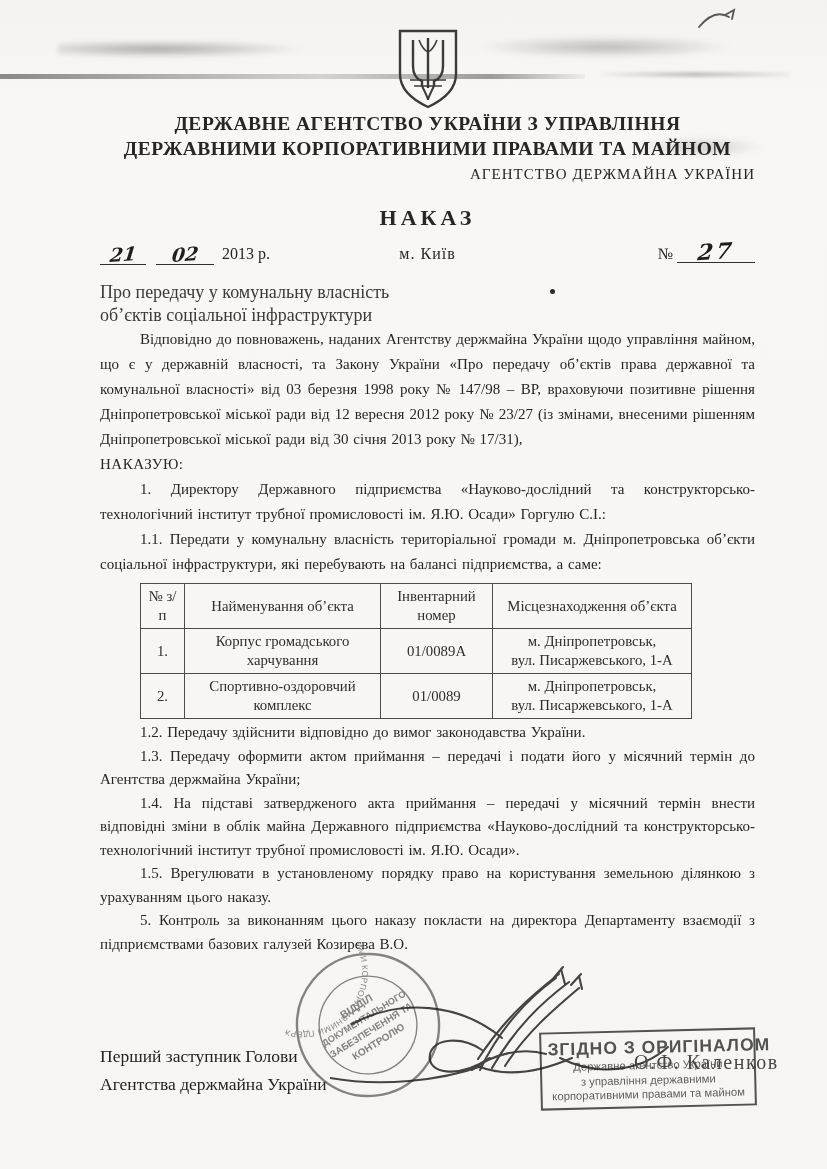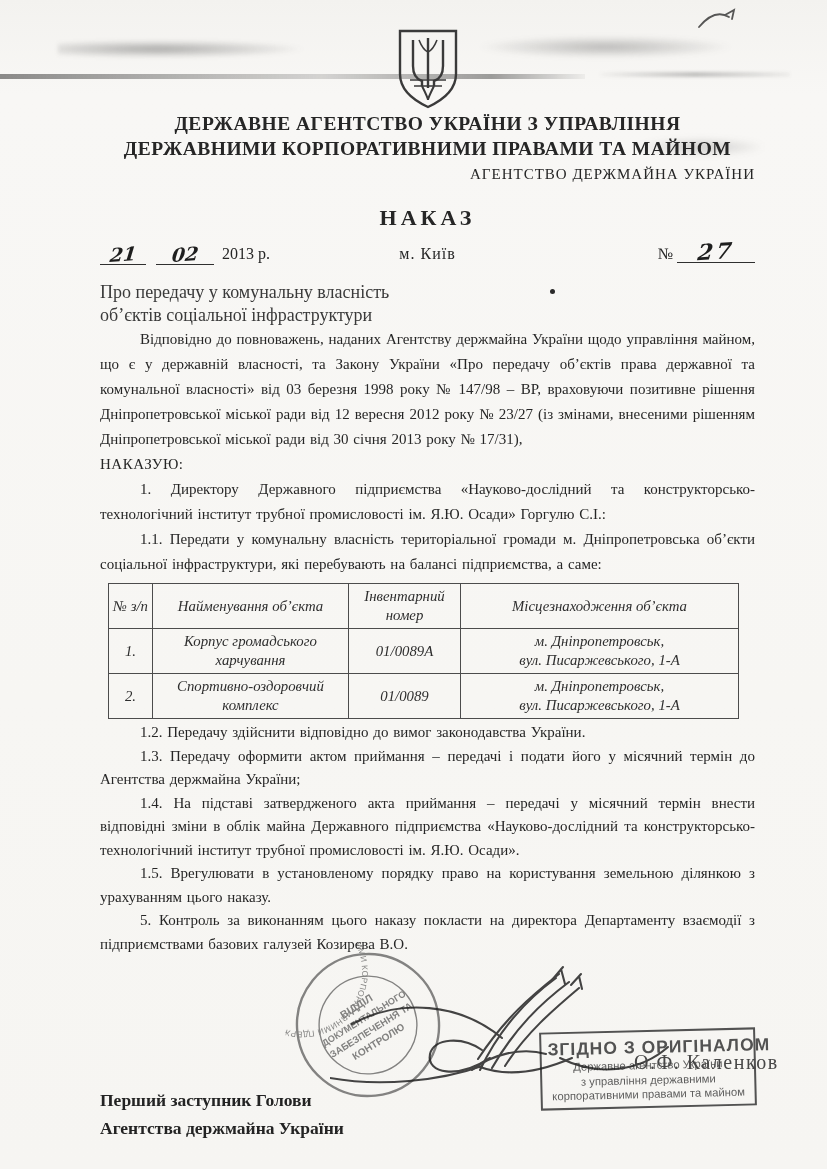--- a/index.html
+++ b/index.html
@@ -37,25 +37,25 @@
   .b-num{width:78px;}
   .year{padding-bottom:2px;}
   
   .subject{margin-top:16px;font-size:18px;line-height:23px;color:#3a3a3a;}
   p.doc{font-size:15px;line-height:25px;text-align:justify;text-indent:40px;margin:0;word-spacing:1px;}
   p.tight{line-height:23.5px;}
   .preamble{margin-top:10px;}
   .order-word{font-size:17px;margin-top:14px;letter-spacing:.5px;}
   .i1{margin-top:6px;line-height:24.5px;}
   
-  table.objects{border-collapse:collapse;margin:6px 0 2px 8px;width:631px;font-size:14.8px;color:#2e2e2e;font-style:italic;}
+  table.objects{border-collapse:collapse;margin:6px 0 2px 40px;width:552px;font-size:14.8px;color:#2e2e2e;}
   table.objects th,table.objects td{border:1px solid #4c4c4c;padding:3px 4px;text-align:center;vertical-align:middle;line-height:19px;font-weight:normal;}
   col.c1{width:44px;}col.c2{width:196px;}col.c3{width:112px;}
   
-  .sig-block{position:absolute;left:100px;top:1042px;font-size:17.5px;font-weight:bold;line-height:28px;color:#232323;filter:blur(.3px);margin-top:44px;}
+  .sig-block{position:absolute;left:100px;top:1042px;font-size:17.5px;font-weight:normal;line-height:28px;color:#232323;filter:blur(.3px);}
   .signer-name{position:absolute;left:634px;top:1051px;font-size:20px;letter-spacing:1.5px;color:#474747;z-index:6;}
   
   .round-stamp{position:absolute;left:285px;top:942px;width:166px;height:166px;opacity:.62;z-index:4;transform:rotate(-6deg);}
   .rect-stamp{
     position:absolute;left:540px;top:1030px;width:200px;height:66px;z-index:3;
     border:2.5px solid #2f2f2f;transform:rotate(-1.4deg);opacity:.82;
     font-family:"Liberation Sans",sans-serif;text-align:center;color:#2f2f2f;padding:4px 6px;
   }
   .rs-line1{font-size:17.5px;font-weight:bold;letter-spacing:1px;line-height:22px;white-space:nowrap;}
   .rs-small{font-size:11.3px;line-height:14.5px;color:#3c3c3c;}

